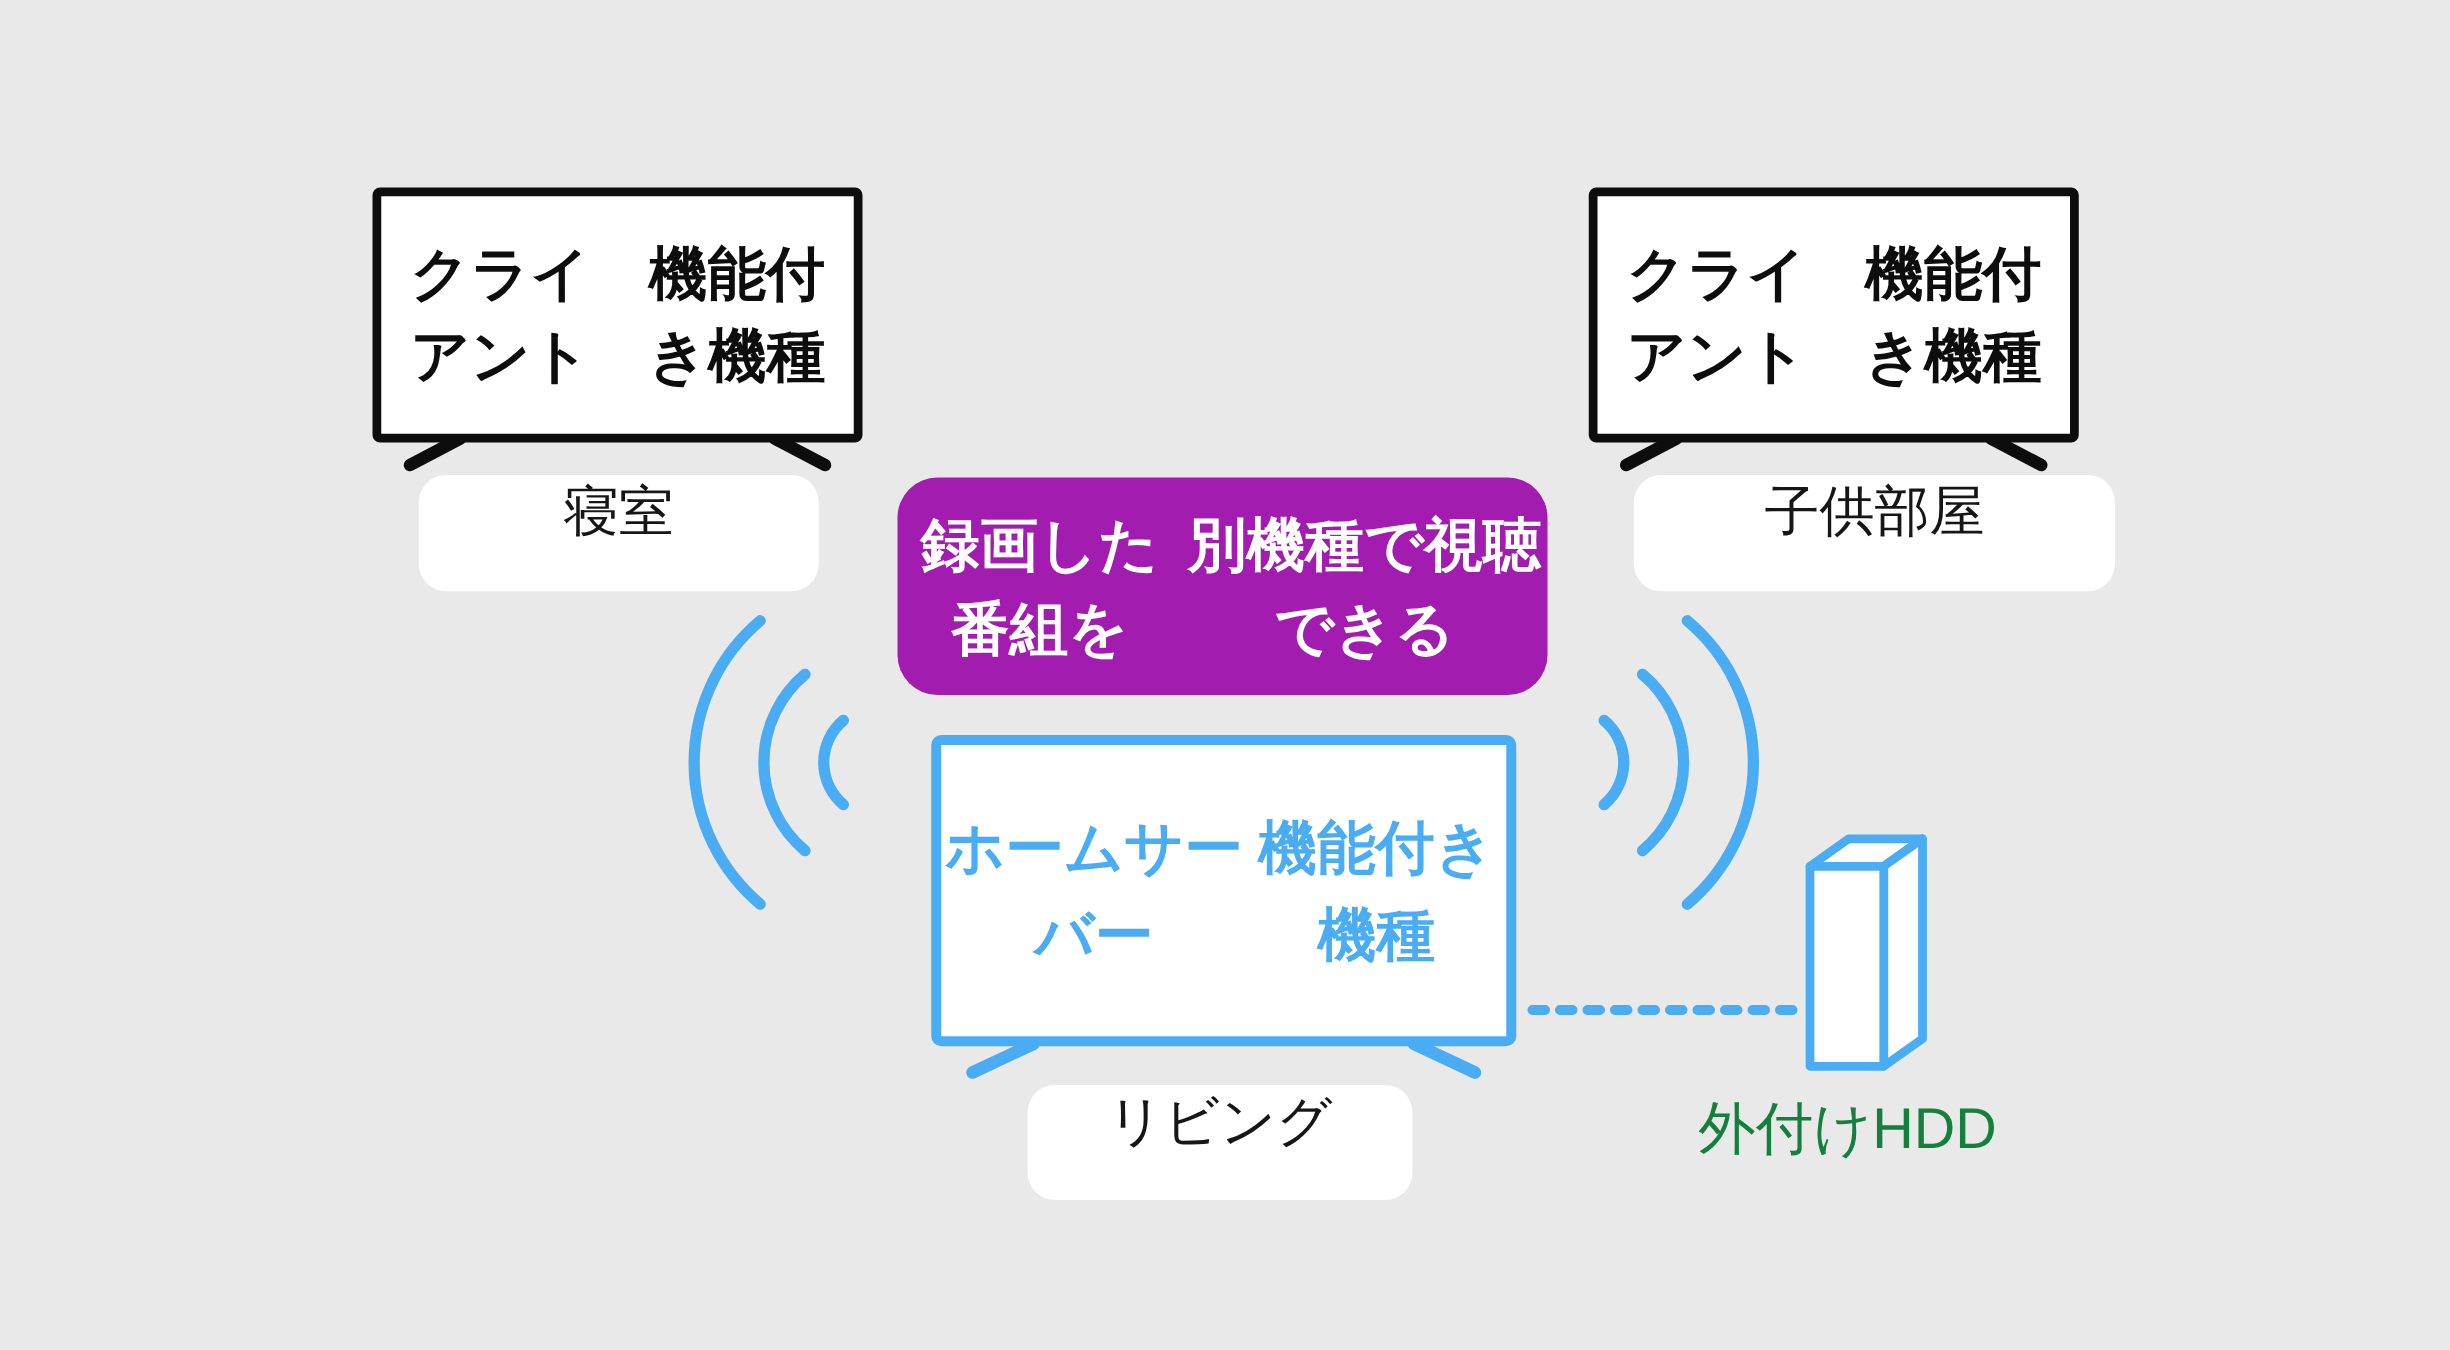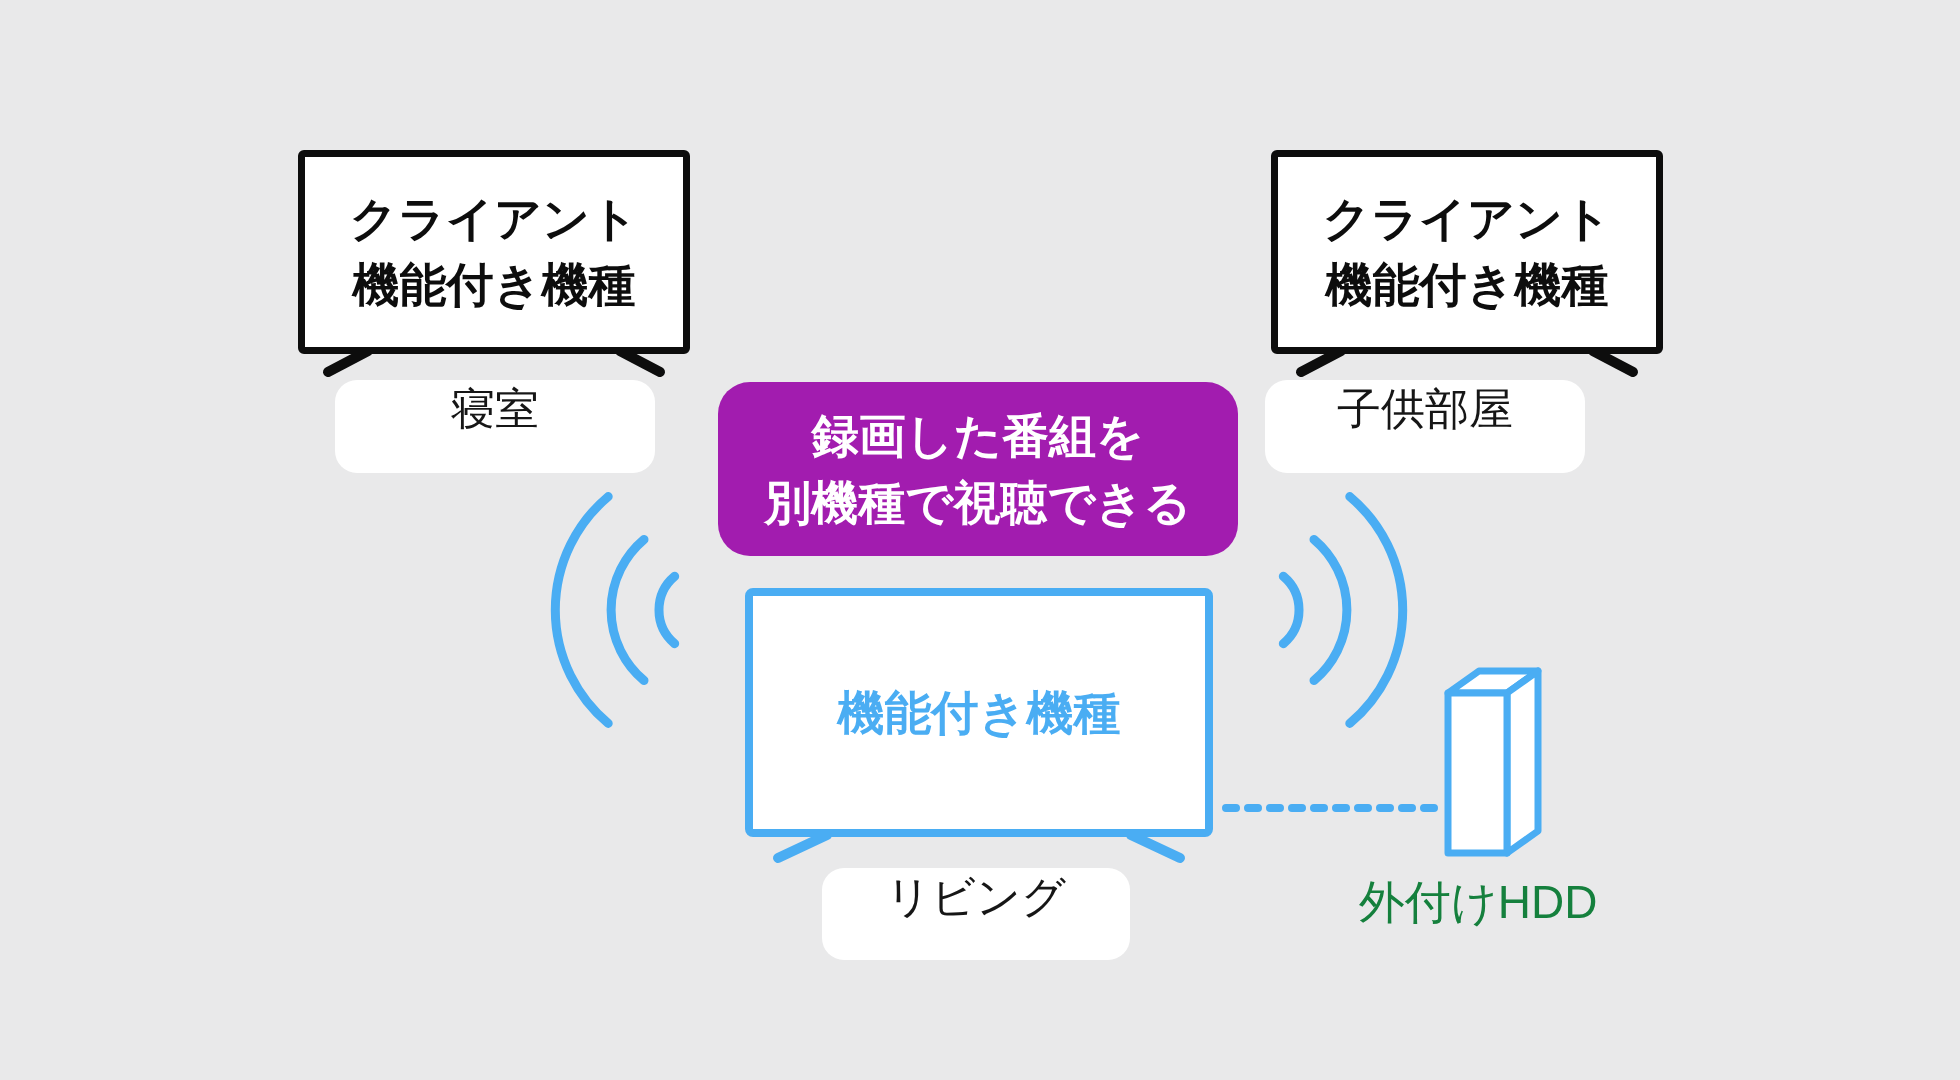--- a/index.html
+++ b/index.html
@@ -13,21 +13,21 @@
   }
   .lineart {
     position: absolute;
     left: 0; top: 0;
     width: 1960px; height: 1080px;
   }
   .box {
     position: absolute;
     box-sizing: border-box;
     display: flex;
-    flex-direction: column;
+    flex-direction: row;
     align-items: center;
     justify-content: center;
     text-align: center;
   }
   .tv-client {
     background: #ffffff;
     border: 7px solid #0d0d0d;
     border-radius: 6px;
     color: #0d0d0d;
     font-weight: 700;
@@ -41,21 +41,21 @@
     box-sizing: border-box;
     background: #ffffff;
     border-radius: 22px;
     display: flex;
     justify-content: center;
     color: #161616;
     font-size: 44px;
     font-weight: 500;
   }
   .room-left   { left: 335px;  top: 380px; width: 320px; height: 93px; }
-  .room-right  { left: 1265px; top: 380px; width: 320px; height: 93px; }
+  .room-right  { left: 1307px; top: 380px; width: 385px; height: 93px; }
   .room-living { left: 822px;  top: 868px; width: 308px; height: 92px; }
   .callout {
     left: 718px; top: 382px; width: 520px; height: 174px;
     background: #a21caf;
     border-radius: 32px;
     color: #ffffff;
     font-weight: 700;
     font-size: 47px;
     line-height: 67px;
   }
@@ -139,20 +139,21 @@
   <div class="room-label room-right">
     <span>子供部屋</span>
   </div>
 
   <div class="box callout">
     <span>録画した番組を</span>
     <span>別機種で視聴できる</span>
   </div>
 
   <div class="box tv-server">
+    <span>ホームサーバー</span>
     <span>機能付き機種</span>
   </div>
 
   <div class="room-label room-living">
     <span>リビング</span>
   </div>
 
   <div class="hdd-label">
     <span>外付けHDD</span>
   </div>

